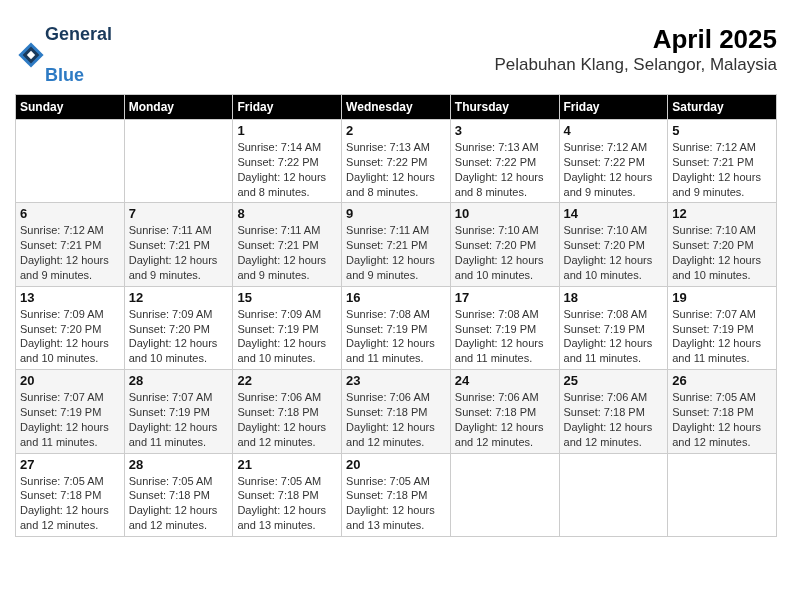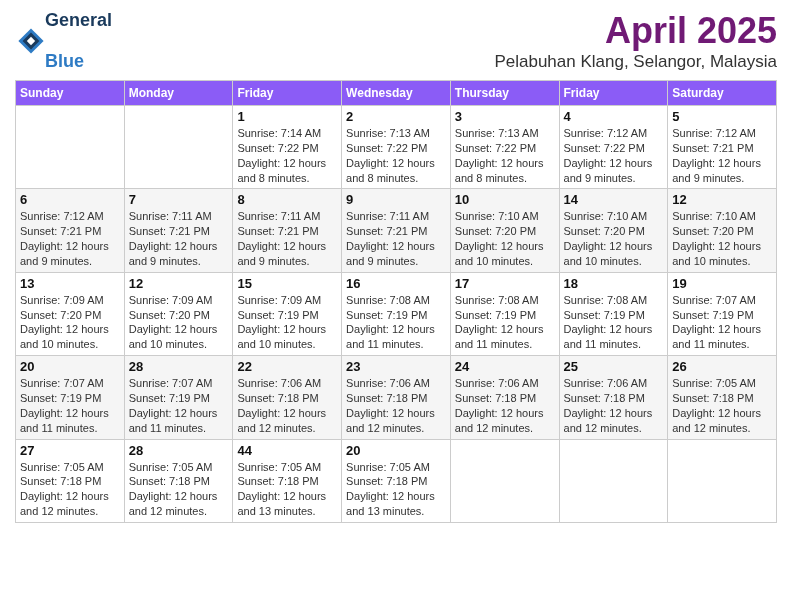--- a/index.html
+++ b/index.html
@@ -1,35 +1,35 @@
 <!DOCTYPE html>
 <html><head>
   <meta charset="utf-8">
   <style>
     * { box-sizing: border-box; margin: 0; padding: 0; }
     body { font-family: Arial, sans-serif; background: #fff; width: 792px; height: 612px; overflow: hidden; }
     
-    .page { width: 792px; min-height: 612px; padding: 10px 15px; }
+    .page { width: 792px; min-height: 612px; padding: 24px 15px; }
     
     .header { display: flex; justify-content: space-between; align-items: flex-start; margin-bottom: 8px; }
     
     .logo { display: flex; align-items: center; }
     .logo-text { display: flex; flex-direction: column; }
     .logo-general { font-size: 18px; font-weight: bold; color: #1a3a5c; }
     .logo-blue { font-size: 18px; font-weight: bold; color: #2e7bc4; margin-top: 20px; }
     .logo-icon { width: 28px; height: 28px; margin-left: 2px; }
     
     .title-block { text-align: right; }
-    .main-title { font-size: 36px; font-weight: bold; color: #701a75; }
+    .main-title { font-size: 26px; font-weight: bold; color: #000000; }
     .subtitle { font-size: 17px; color: #333; }
     
     .calendar { width: 100%; border-collapse: collapse; }
     
     .calendar thead th {
-      background-color: #8b5cf6;
+      background-color: #000000;
       color: white;
       font-size: 12px;
       font-weight: bold;
       padding: 5px 4px;
       text-align: left;
       border: 1px solid #ccc;
     }
     
     .calendar tbody td {
       width: calc(100%/7);
@@ -211,21 +211,21 @@
         <tr>
           <td>
             <span class="day-num">27</span>
             <div class="day-info">Sunrise: 7:05 AM<br>Sunset: 7:18 PM<br>Daylight: 12 hours and 12 minutes.</div>
           </td>
           <td>
             <span class="day-num">28</span>
             <div class="day-info">Sunrise: 7:05 AM<br>Sunset: 7:18 PM<br>Daylight: 12 hours and 12 minutes.</div>
           </td>
           <td>
-            <span class="day-num">44</span>
+            <span class="day-num">21</span>
             <div class="day-info">Sunrise: 7:05 AM<br>Sunset: 7:18 PM<br>Daylight: 12 hours and 13 minutes.</div>
           </td>
           <td>
             <span class="day-num">20</span>
             <div class="day-info">Sunrise: 7:05 AM<br>Sunset: 7:18 PM<br>Daylight: 12 hours and 13 minutes.</div>
           </td>
           <td class="empty"></td>
           <td class="empty"></td>
           <td class="empty"></td>
         </tr>

